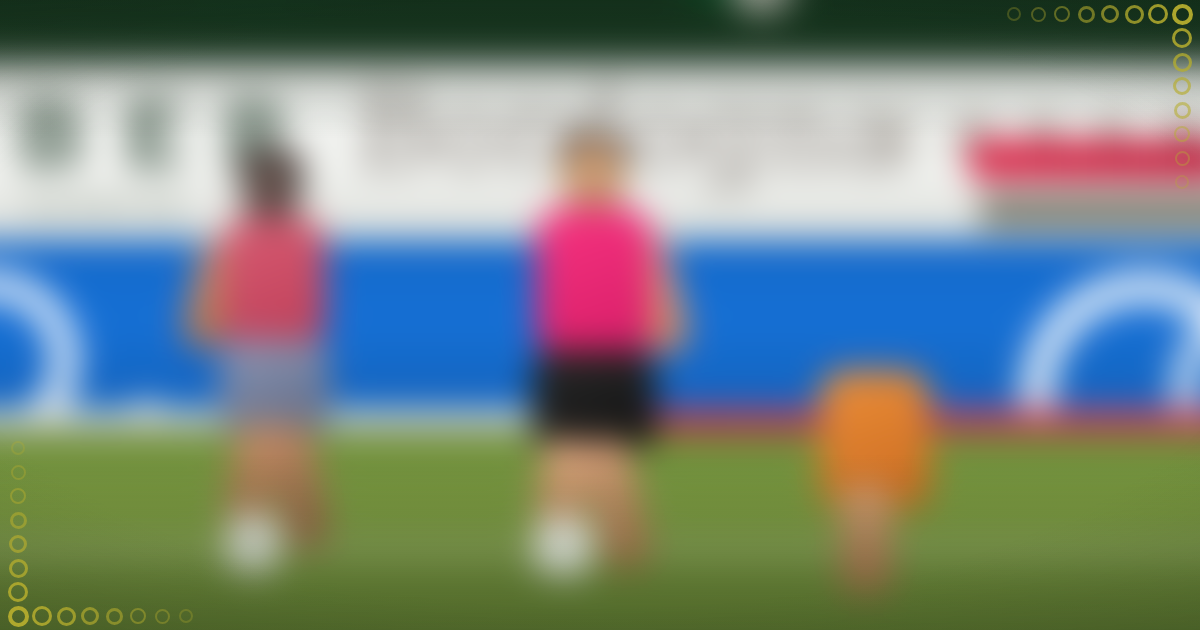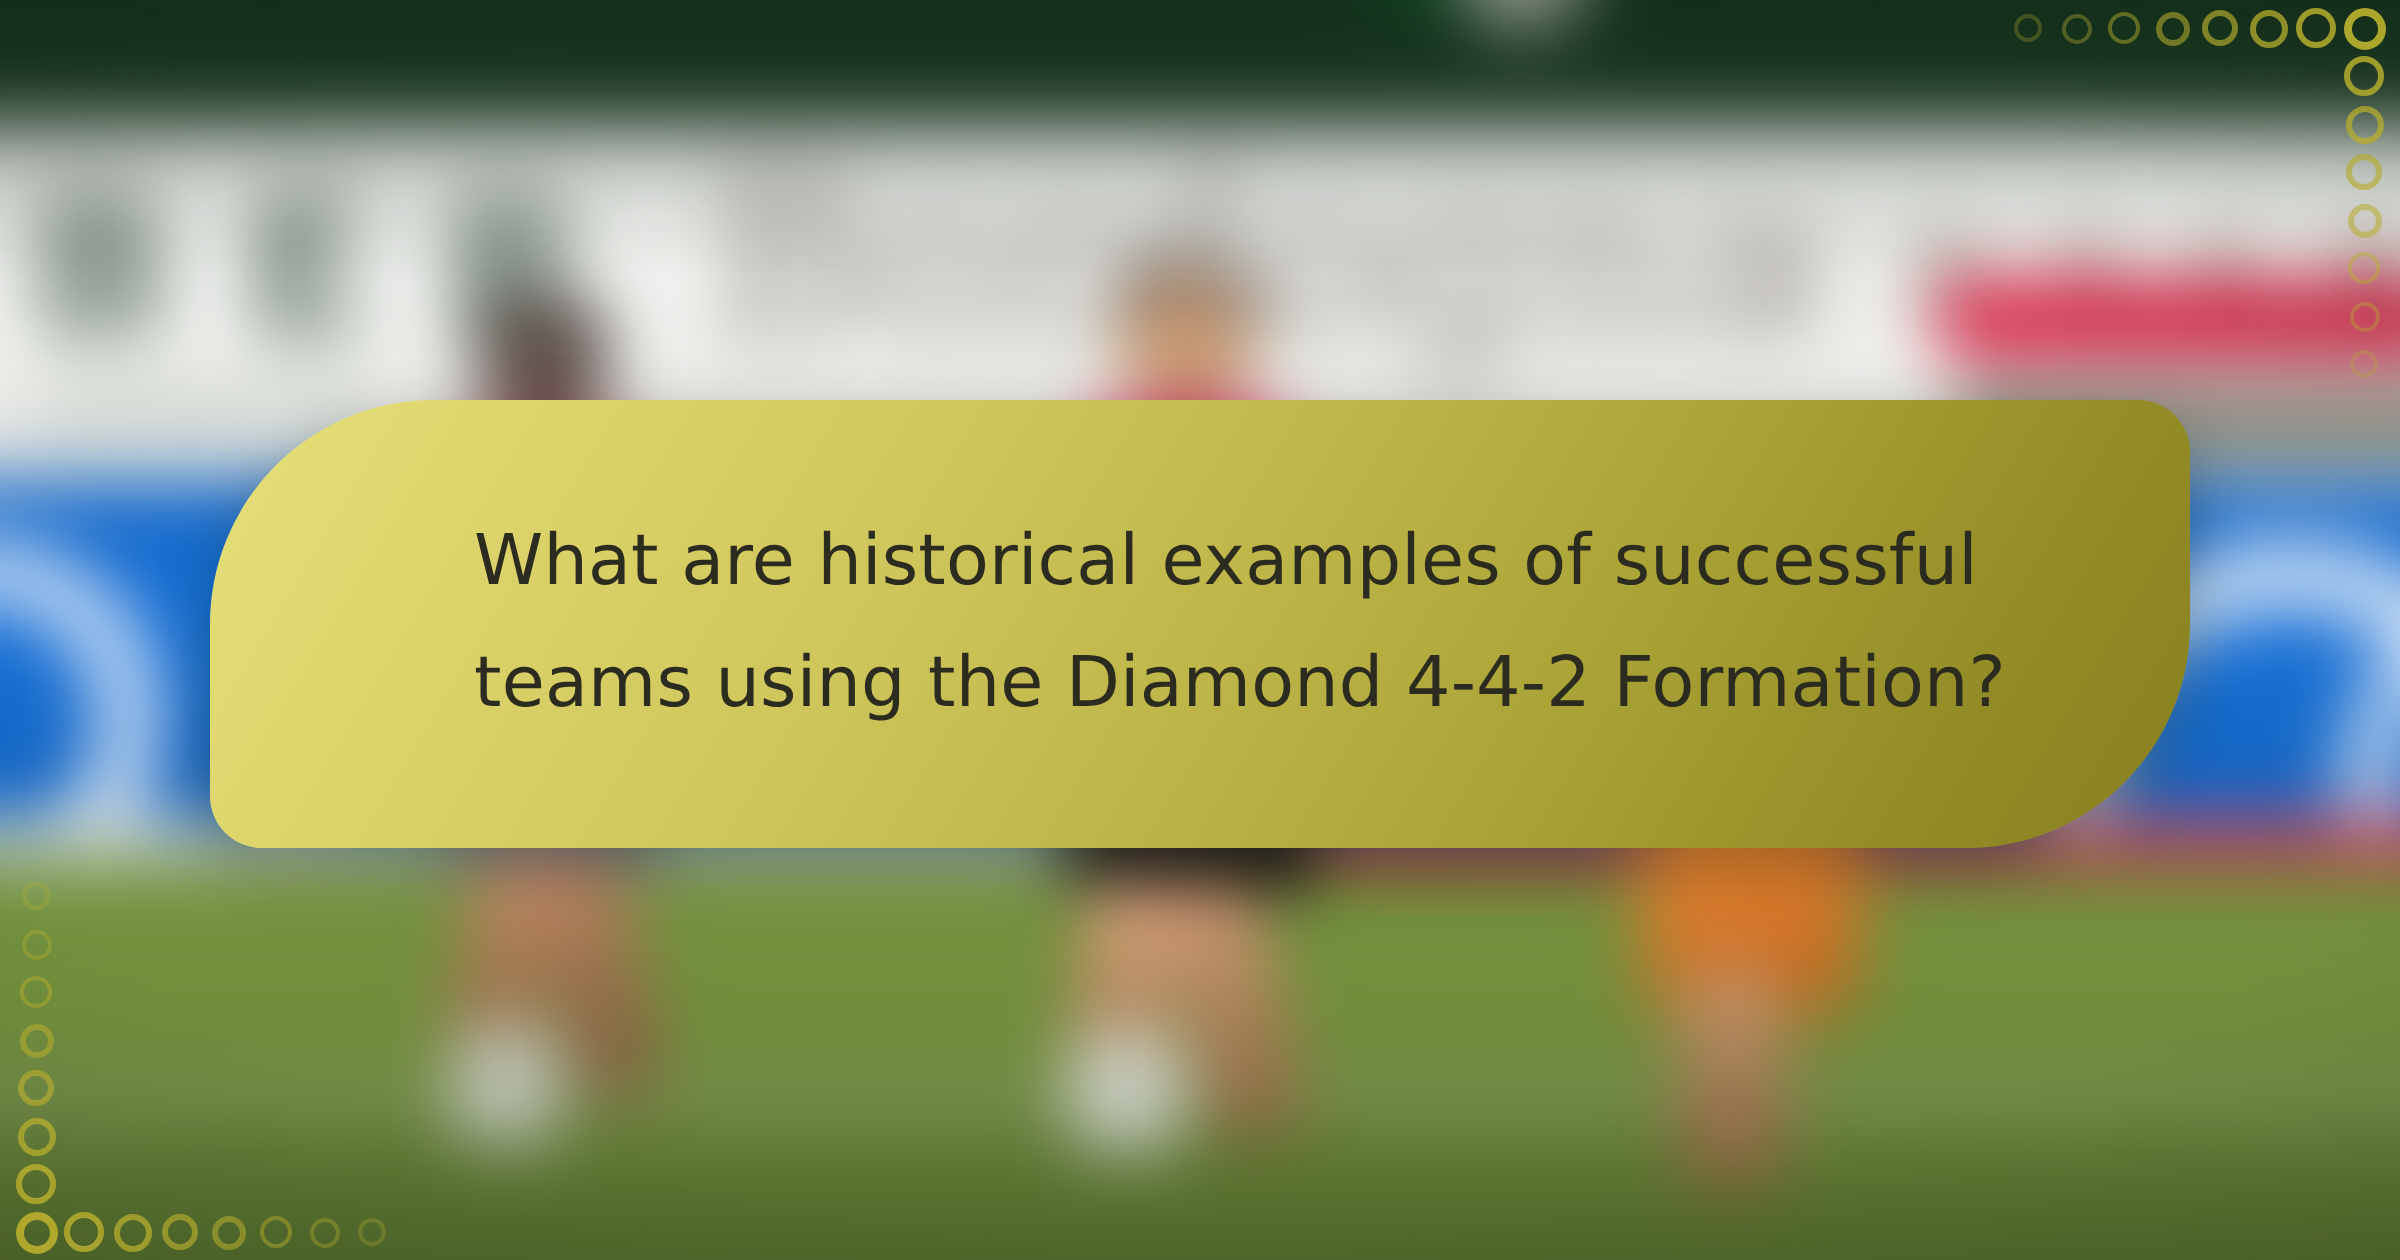--- a/index.html
+++ b/index.html
@@ -277,18 +277,14 @@
       <div class="deco-dot" style="width: 14px; height: 14px; left: 179px; top: 609px; border-width: 2.2px; border-color: rgb(181, 173, 46); opacity: 0.29;"></div>
       <div class="deco-dot" style="width: 20px; height: 20px; left: 8px; top: 582px; border-width: 3.91px; border-color: rgb(181, 173, 46); opacity: 0.856;"></div>
       <div class="deco-dot" style="width: 19px; height: 19px; left: 8.5px; top: 558.5px; border-width: 3.63px; border-color: rgb(181, 173, 46); opacity: 0.761;"></div>
       <div class="deco-dot" style="width: 18px; height: 18px; left: 9px; top: 535px; border-width: 3.34px; border-color: rgb(181, 173, 46); opacity: 0.667;"></div>
       <div class="deco-dot" style="width: 17px; height: 17px; left: 9.5px; top: 511.5px; border-width: 3.06px; border-color: rgb(181, 173, 46); opacity: 0.573;"></div>
       <div class="deco-dot" style="width: 16px; height: 16px; left: 10px; top: 488px; border-width: 2.77px; border-color: rgb(181, 173, 46); opacity: 0.479;"></div>
       <div class="deco-dot" style="width: 15px; height: 15px; left: 10.5px; top: 464.5px; border-width: 2.49px; border-color: rgb(181, 173, 46); opacity: 0.384;"></div>
       <div class="deco-dot" style="width: 14px; height: 14px; left: 11px; top: 441px; border-width: 2.2px; border-color: rgb(181, 173, 46); opacity: 0.29;"></div>
     </div>
 
-  <div id="card">
-    <div id="card-text">What are historical examples of successful
-teams using the Diamond 4-4-2 Formation?</div>
-  </div>
 
 </div>
 
 </body></html>

